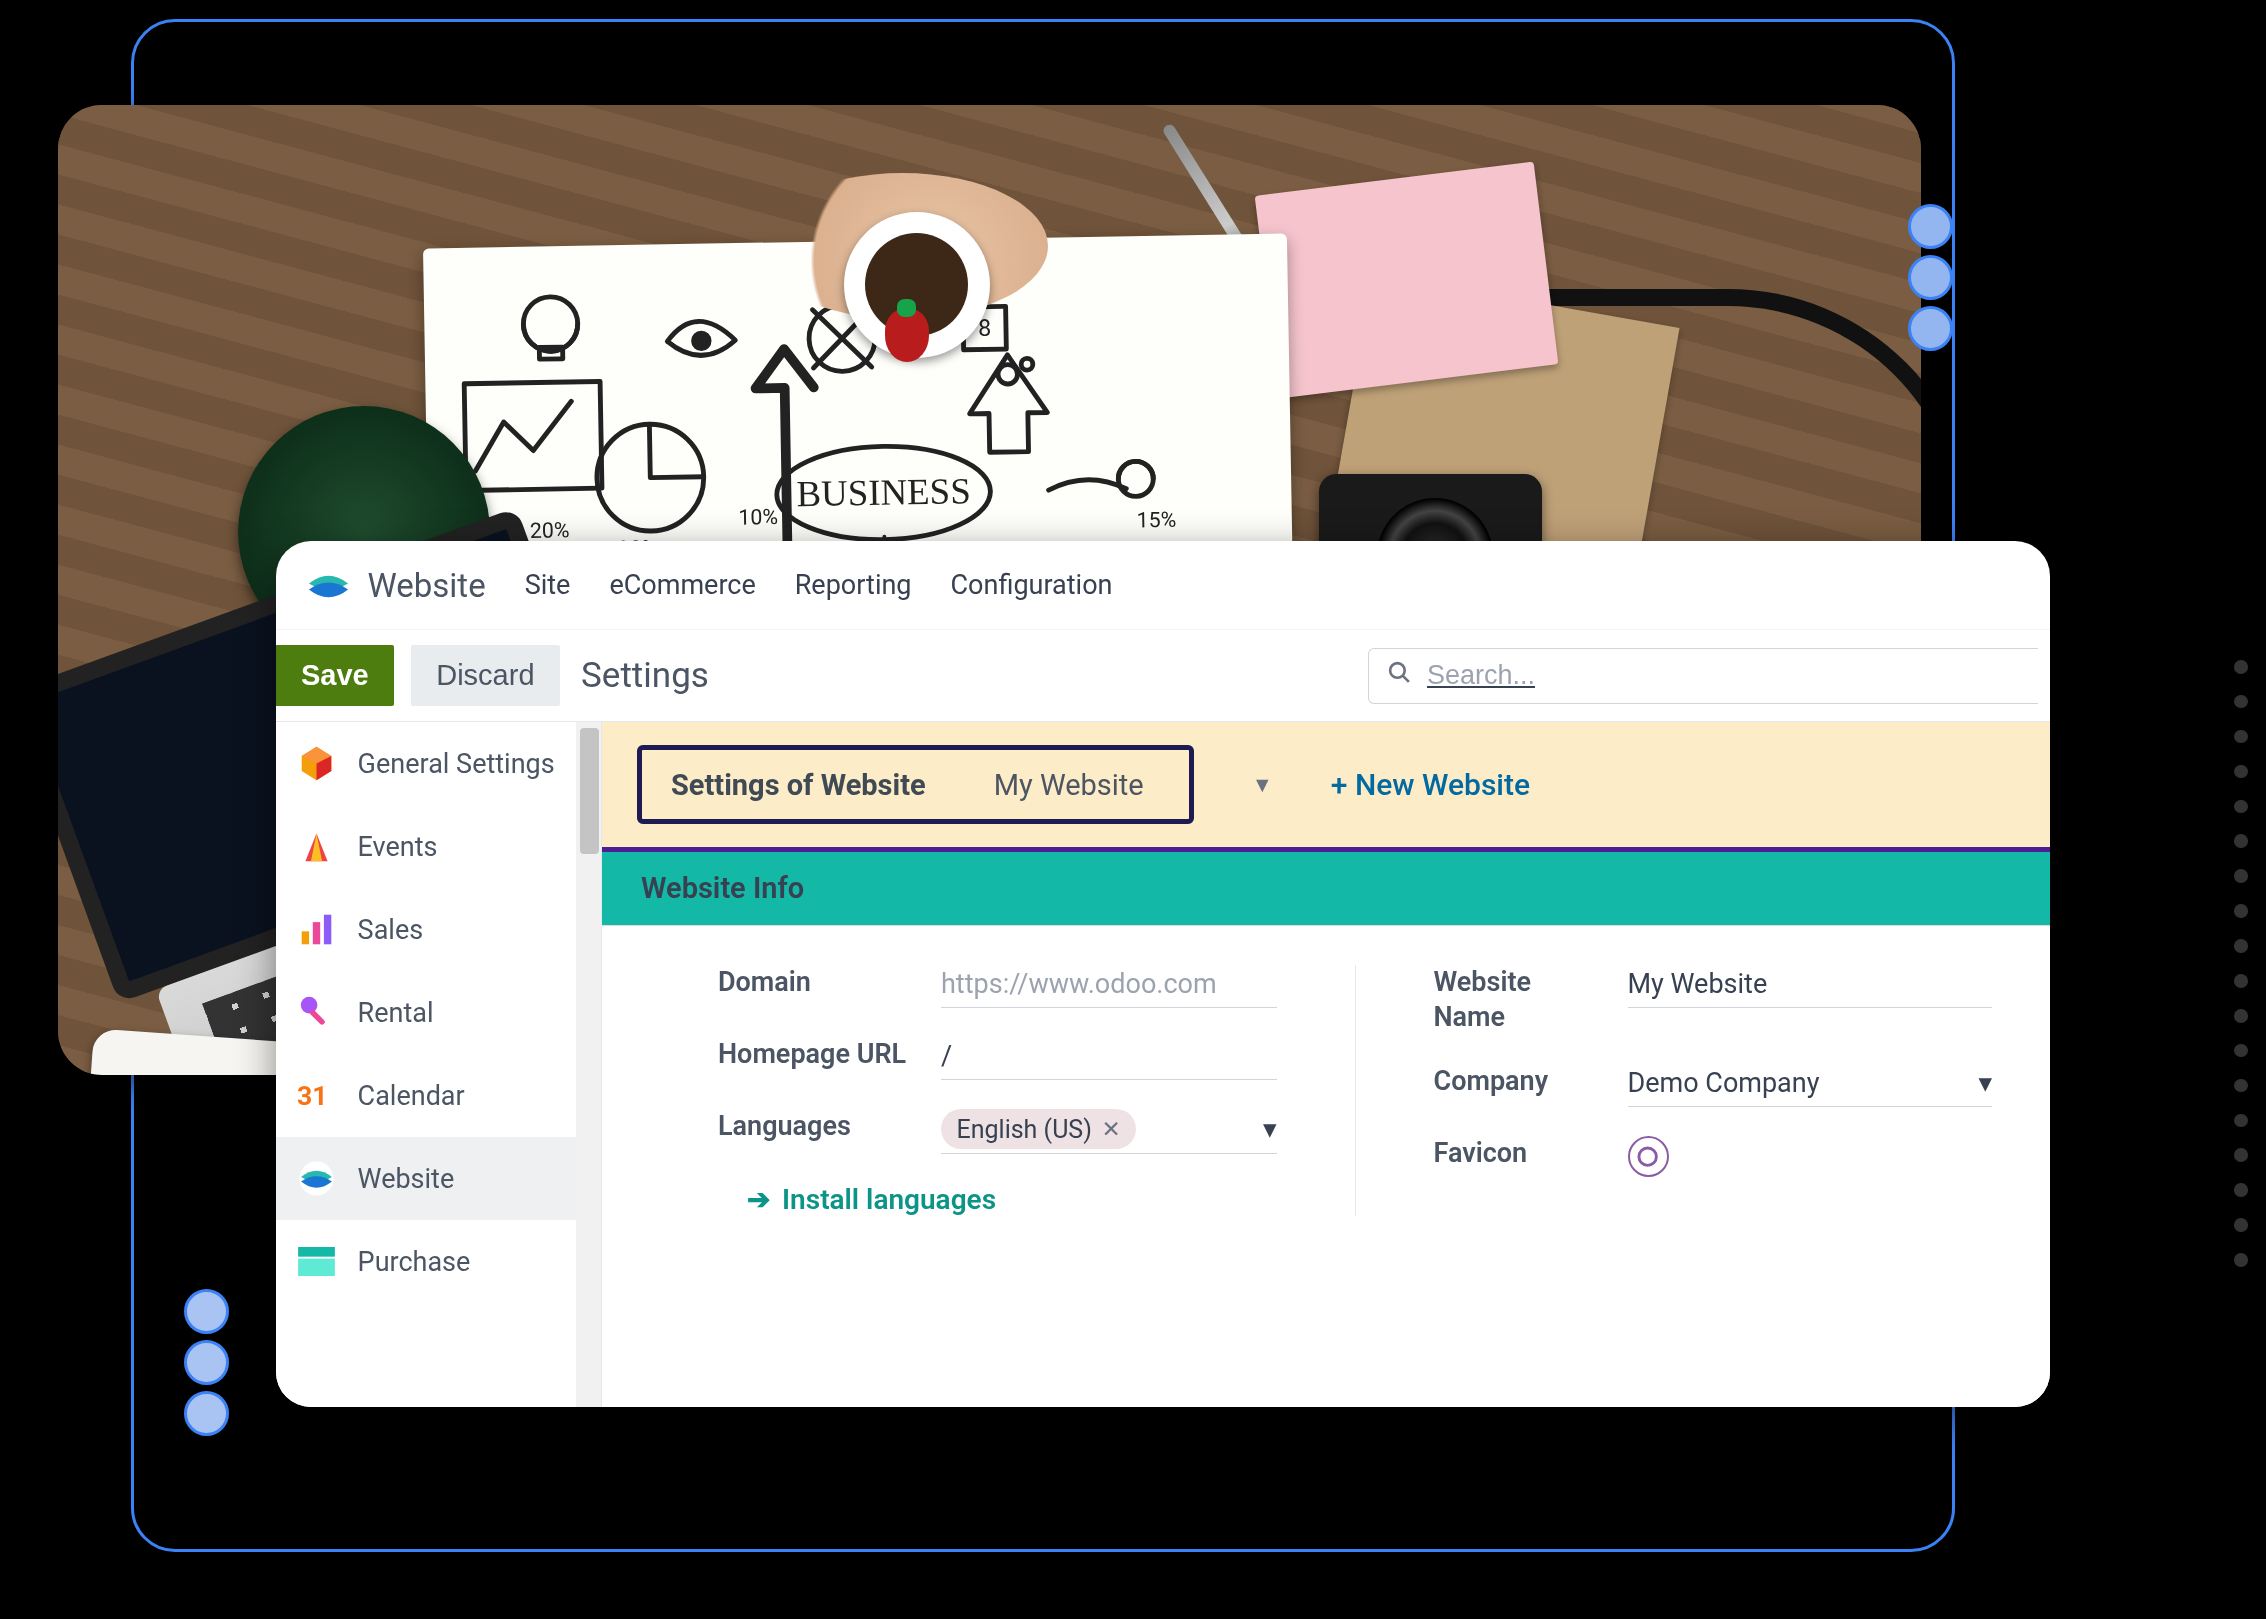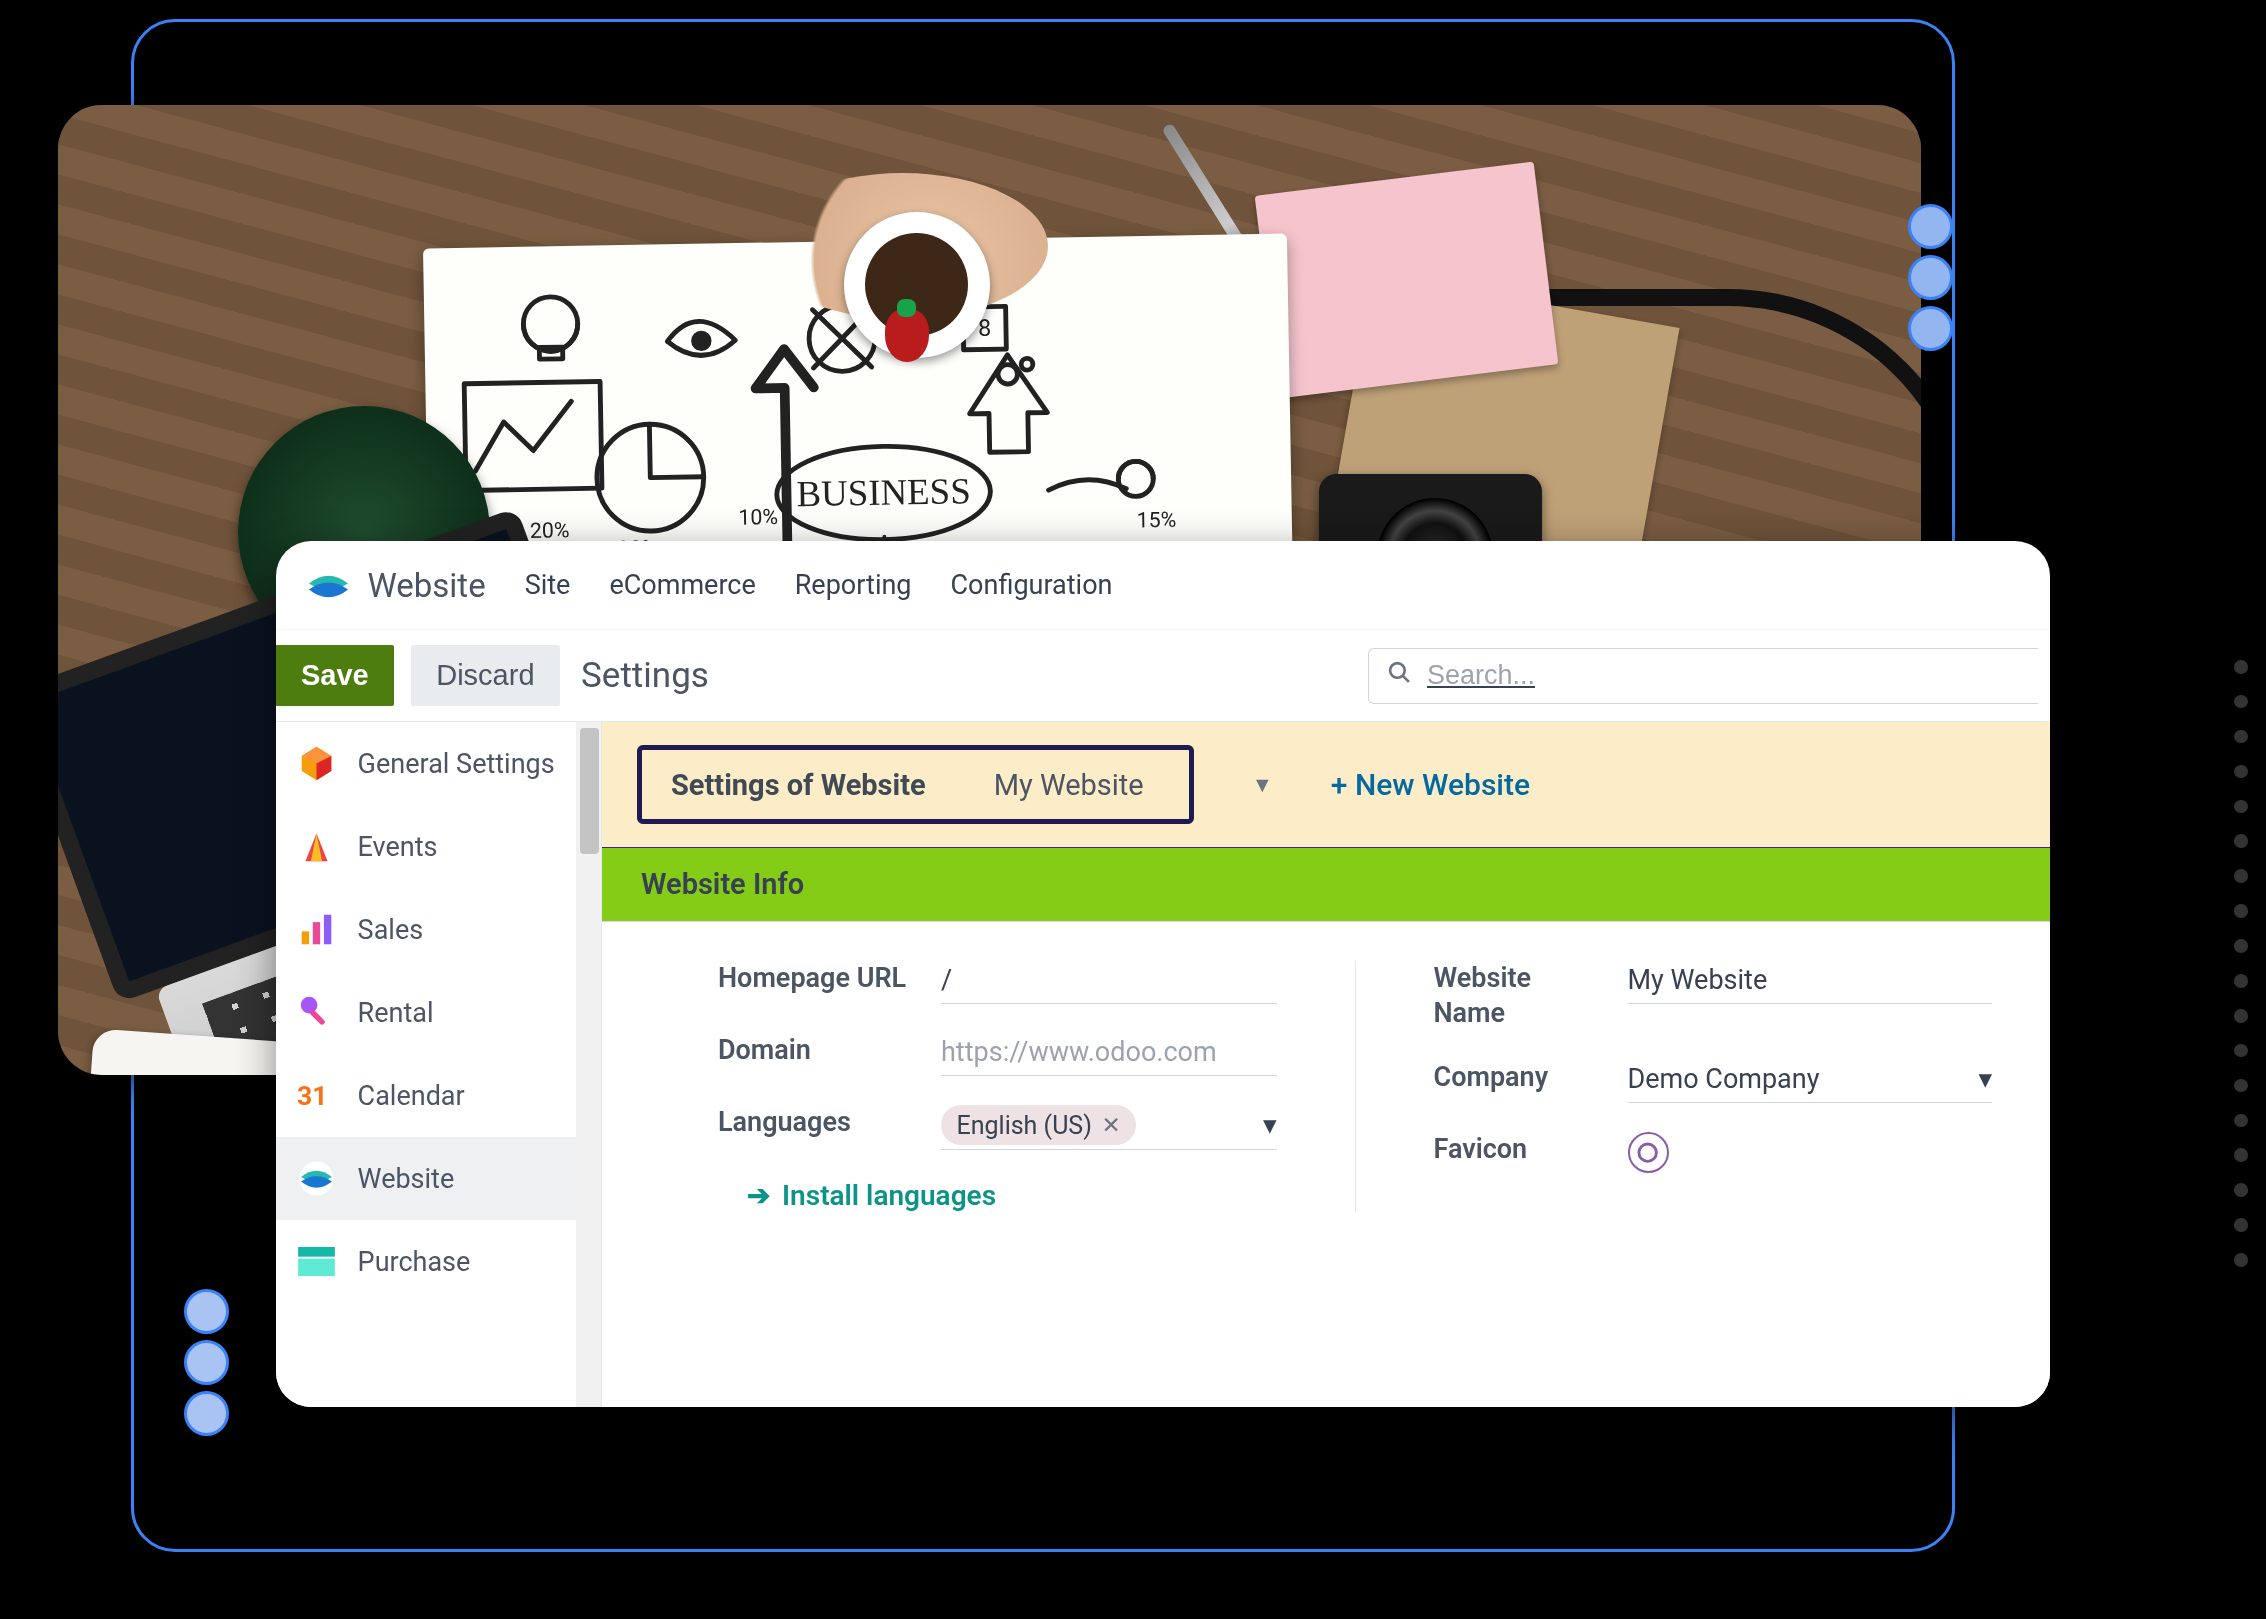--- a/index.html
+++ b/index.html
@@ -111,21 +111,21 @@
   .nav-icon{width:39px;height:39px;display:flex;align-items:center;justify-content:center;}
 
   .content{flex:1;background:#fff;overflow:hidden;}
   .yellow-band{background:#fdecc8;padding:23px 35px;display:flex;align-items:center;gap:58px;}
   .settings-box{border:5.8px solid #1e1b53;border-radius:5.8px;padding:17.5px 45px 17.5px 29px;display:flex;align-items:center;gap:68px;}
   .settings-box .lbl{font-weight:700;color:#3f4a54;font-size:29px;}
   .settings-box .val{color:#4b5563;font-size:29px;}
   .caret{color:#6b7280;font-size:21.3px;}
   .new-website{color:#0369a1;font-size:30px;font-weight:500;cursor:pointer;}
 
-  .section-head{background:#84cc16;color:#374151;font-weight:600;font-size:29px;padding:19.4px 39px;border-top:1px solid #4c1d95;border-bottom:1px solid #ddd;}
+  .section-head{background:#14b8a6;color:#374151;font-weight:600;font-size:29px;padding:19.4px 39px;border-top:5px solid #4c1d95;border-bottom:1px solid #ddd;}
 
   .form-area{display:flex;padding:39px 58px 19.4px 116px;gap:78px;}
   .col{flex:1;}
   .divider{width:1px;background:#e5e7eb;align-self:stretch;}
   .field{display:flex;align-items:flex-start;gap:29px;margin-bottom:29px;}
   .field .flabel{width:194px;color:#4b5563;font-weight:600;font-size:27px;line-height:1.3;}
   .field .fcontrol{flex:1;border-bottom:1.9px solid #d1d5db;min-height:43px;display:flex;align-items:center;gap:9.7px;padding-bottom:3.9px;}
   .fcontrol .placeholder{color:#9ca3af;font-size:27px;}
   .tag{background:#efe2e4;border-radius:969px;padding:5.8px 15.5px;display:inline-flex;align-items:center;gap:9.7px;color:#374151;font-size:25px;}
   .tag .x{color:#6b7280;cursor:pointer;font-size:23px;}
@@ -334,29 +334,29 @@
         </div>
         <span class="caret">▼</span>
         <span class="new-website">+ New Website</span>
       </div>
 
       <div class="section-head">Website Info</div>
 
       <div class="form-area">
         <div class="col">
           <div class="field">
+            <div class="flabel">Domain</div>
+            <div class="fcontrol">
+              <span class="placeholder">https://www.odoo.com</span>
+            </div>
+          </div>
+          <div class="field">
             <div class="flabel">Homepage URL</div>
             <div class="fcontrol">
               <span>/</span>
-            </div>
-          </div>
-          <div class="field">
-            <div class="flabel">Domain</div>
-            <div class="fcontrol">
-              <span class="placeholder">https://www.odoo.com</span>
             </div>
           </div>
           <div class="field">
             <div class="flabel">Languages</div>
             <div class="fcontrol">
               <span class="tag">
                 <span>English (US)</span>
                 <span class="x">✕</span>
               </span>
               <span class="dd">▾</span>

